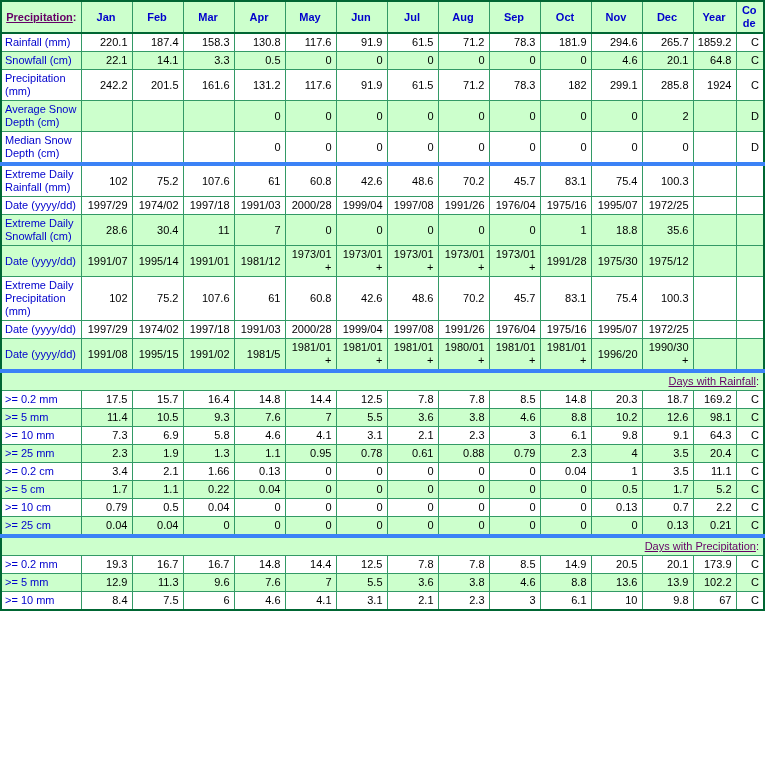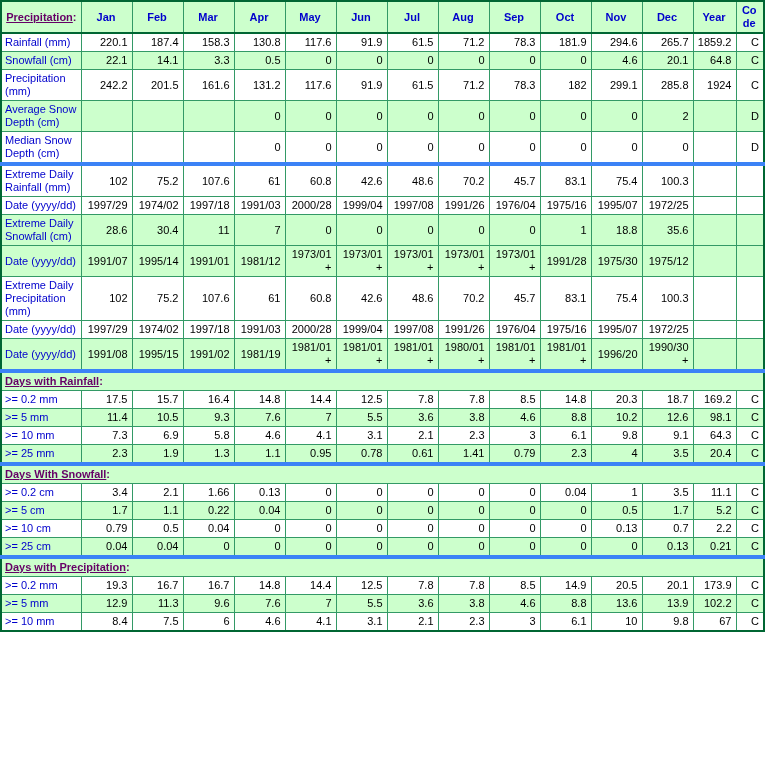--- a/index.html
+++ b/index.html
@@ -12,21 +12,21 @@
     vertical-align:middle;
     overflow:hidden;
     word-wrap:break-word;
   }
   .green{background:#CCFFCC;}
   .white{background:#FFFFFF;}
   th.corner{text-align:right;font-weight:bold;color:#660066;}
   th.month{text-align:center;font-weight:bold;color:#0000CC;padding:3px 1px;}
   td.rowlabel{color:#0000CC;font-weight:normal;text-align:left;padding-left:3px;margin-top:48px;}
   td.num{text-align:right;color:#000000;}
-  td.section{color:#660066;font-weight:bold;text-align:left;padding:2px 3px;}
+  td.section{color:#660066;font-weight:normal;text-align:right;padding:2px 3px;}
   .u{text-decoration:underline;}
   .bold{font-weight:normal;}
   tr.thick-top > td, tr.thick-top > th{border-top:4px solid #3b82f6;}
   tr.thick-bottom > td, tr.thick-bottom > th{border-bottom:2px solid #006633;}
 </style>
 </head>
 <body>
 
 <table class="climate">
   <colgroup>
@@ -240,21 +240,21 @@
         <td class="num white">1995/07</td>
         <td class="num white">1972/25</td>
         <td class="num white"></td>
         <td class="num white"></td>
       </tr>
       <tr>
         <td class="rowlabel green">Date (yyyy/dd)</td>
         <td class="num green bold">1991/08</td>
         <td class="num green">1995/15</td>
         <td class="num green">1991/02</td>
-        <td class="num green">1981/19</td>
+        <td class="num green">1981/5</td>
         <td class="num green">1981/01+</td>
         <td class="num green">1981/01+</td>
         <td class="num green">1981/01+</td>
         <td class="num green">1980/01+</td>
         <td class="num green">1981/01+</td>
         <td class="num green">1981/01+</td>
         <td class="num green">1996/20</td>
         <td class="num green">1990/30+</td>
         <td class="num green"></td>
         <td class="num green"></td>
@@ -315,30 +315,27 @@
       </tr>
       <tr>
         <td class="rowlabel green">&gt;= 25 mm</td>
         <td class="num green">2.3</td>
         <td class="num green">1.9</td>
         <td class="num green">1.3</td>
         <td class="num green">1.1</td>
         <td class="num green">0.95</td>
         <td class="num green">0.78</td>
         <td class="num green">0.61</td>
-        <td class="num green">1.41</td>
+        <td class="num green">0.88</td>
         <td class="num green">0.79</td>
         <td class="num green">2.3</td>
         <td class="num green">4</td>
         <td class="num green">3.5</td>
         <td class="num green">20.4</td>
         <td class="num green">C</td>
-      </tr>
-      <tr class="thick-top">
-        <td colspan="15" class="section green"><span class="u">Days With Snowfall</span>:</td>
       </tr>
       <tr>
         <td class="rowlabel white">&gt;= 0.2 cm</td>
         <td class="num white">3.4</td>
         <td class="num white">2.1</td>
         <td class="num white">1.66</td>
         <td class="num white">0.13</td>
         <td class="num white">0</td>
         <td class="num white">0</td>
         <td class="num white">0</td>

